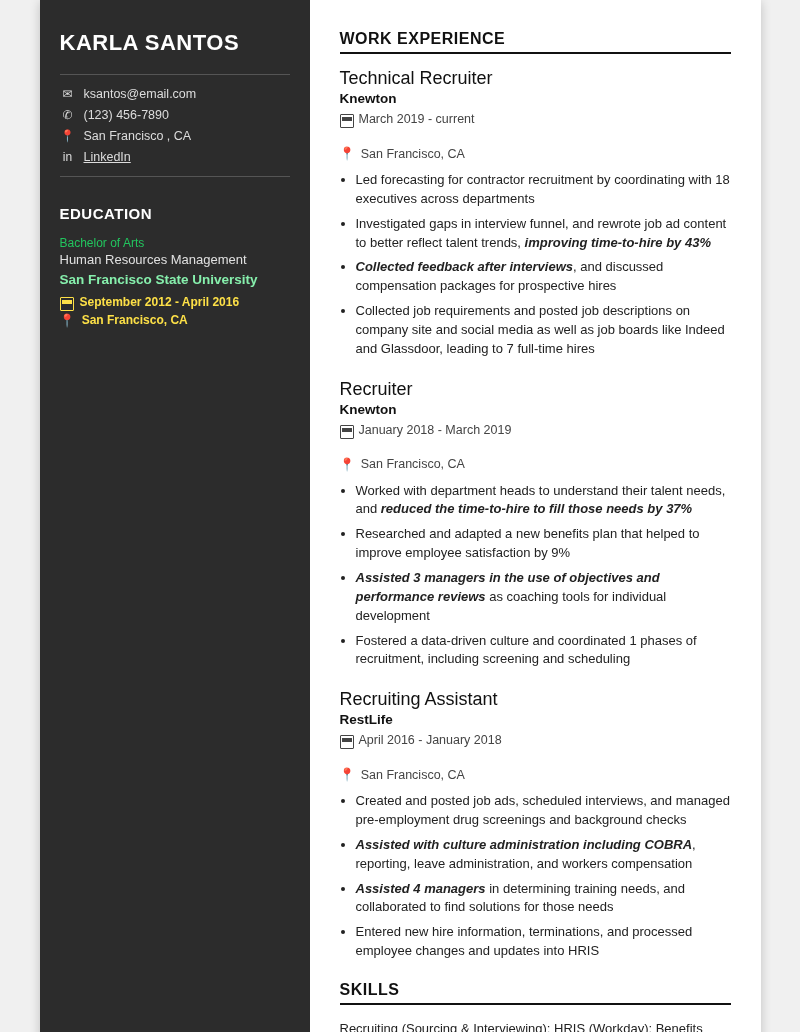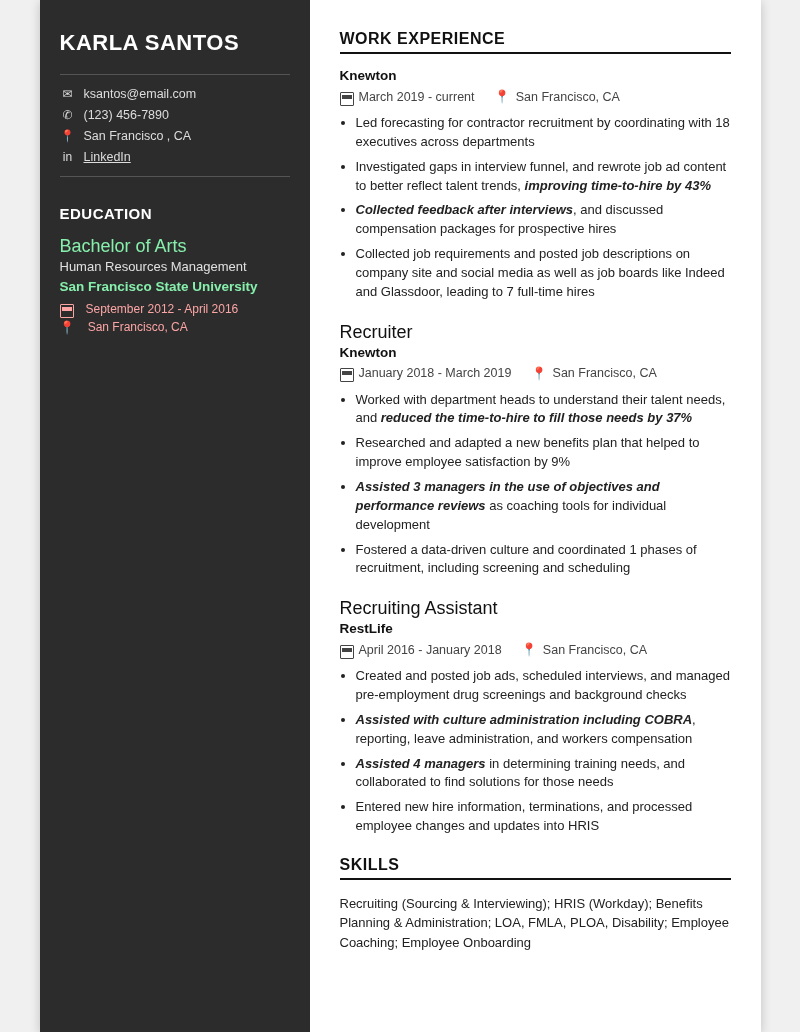--- a/index.html
+++ b/index.html
@@ -65,43 +65,44 @@
     .sidebar-section-title {
       font-size: 15px;
       font-weight: 900;
       letter-spacing: 0.5px;
       color: white;
       margin-top: 28px;
       margin-bottom: 14px;
       text-transform: uppercase;
     }
     .edu-degree {
-      color: #86efac;
-      font-size: 18px;
+      color: #22c55e;
+      font-size: 12px;
       margin-bottom: 2px;
     }
     .edu-field {
       color: #e0e0e0;
       font-size: 13px;
       margin-bottom: 4px;
     }
     .edu-school {
       color: #86efac;
       font-size: 13.5px;
       font-weight: 700;
       margin-bottom: 6px;
       line-height: 1.3;
     }
     .edu-date, .edu-location {
       display: flex;
       align-items: center;
-      gap: 12px;
-      color: #fca5a5;
+      gap: 6px;
+      color: #fde047;
       font-size: 12px;
       margin-bottom: 4px;
+      font-weight: bold;
     }
 
     
     .main {
       flex: 1;
       padding: 30px 30px 30px 30px;
       background: white;
     }
     .section-title {
       font-size: 16px;
@@ -120,25 +121,25 @@
       margin-bottom: 2px;
     }
     .company-name {
       font-size: 13.5px;
       font-weight: 700;
       color: #111;
       margin-bottom: 6px;
     }
     .job-meta {
       display: flex;
-      align-items: center;
       gap: 20px;
       margin-bottom: 10px;
       color: #444;
       font-size: 12.5px;
+      flex-direction: column;
     }
     .job-meta-item {
       display: flex;
       align-items: center;
       gap: 5px;
     }
     .bullet-list {
       margin-left: 16px;
       margin-bottom: 16px;
     }
@@ -235,20 +236,21 @@
       <span>San Francisco, CA</span>
     </div>
   </div>
 
   <div class="main">
 
     <div class="work-section">
       <div class="section-title">WORK EXPERIENCE</div>
 
       <div class="job-block">
+        <div class="job-title">Technical Recruiter</div>
         <div class="company-name">Knewton</div>
         <div class="job-meta">
           <div class="job-meta-item">
             <span class="cal-icon"></span>
             <span>March 2019 - current</span>
           </div>
           <div class="job-meta-item">
             <span class="pin-icon">📍</span>
             <span>San Francisco, CA</span>
           </div>

